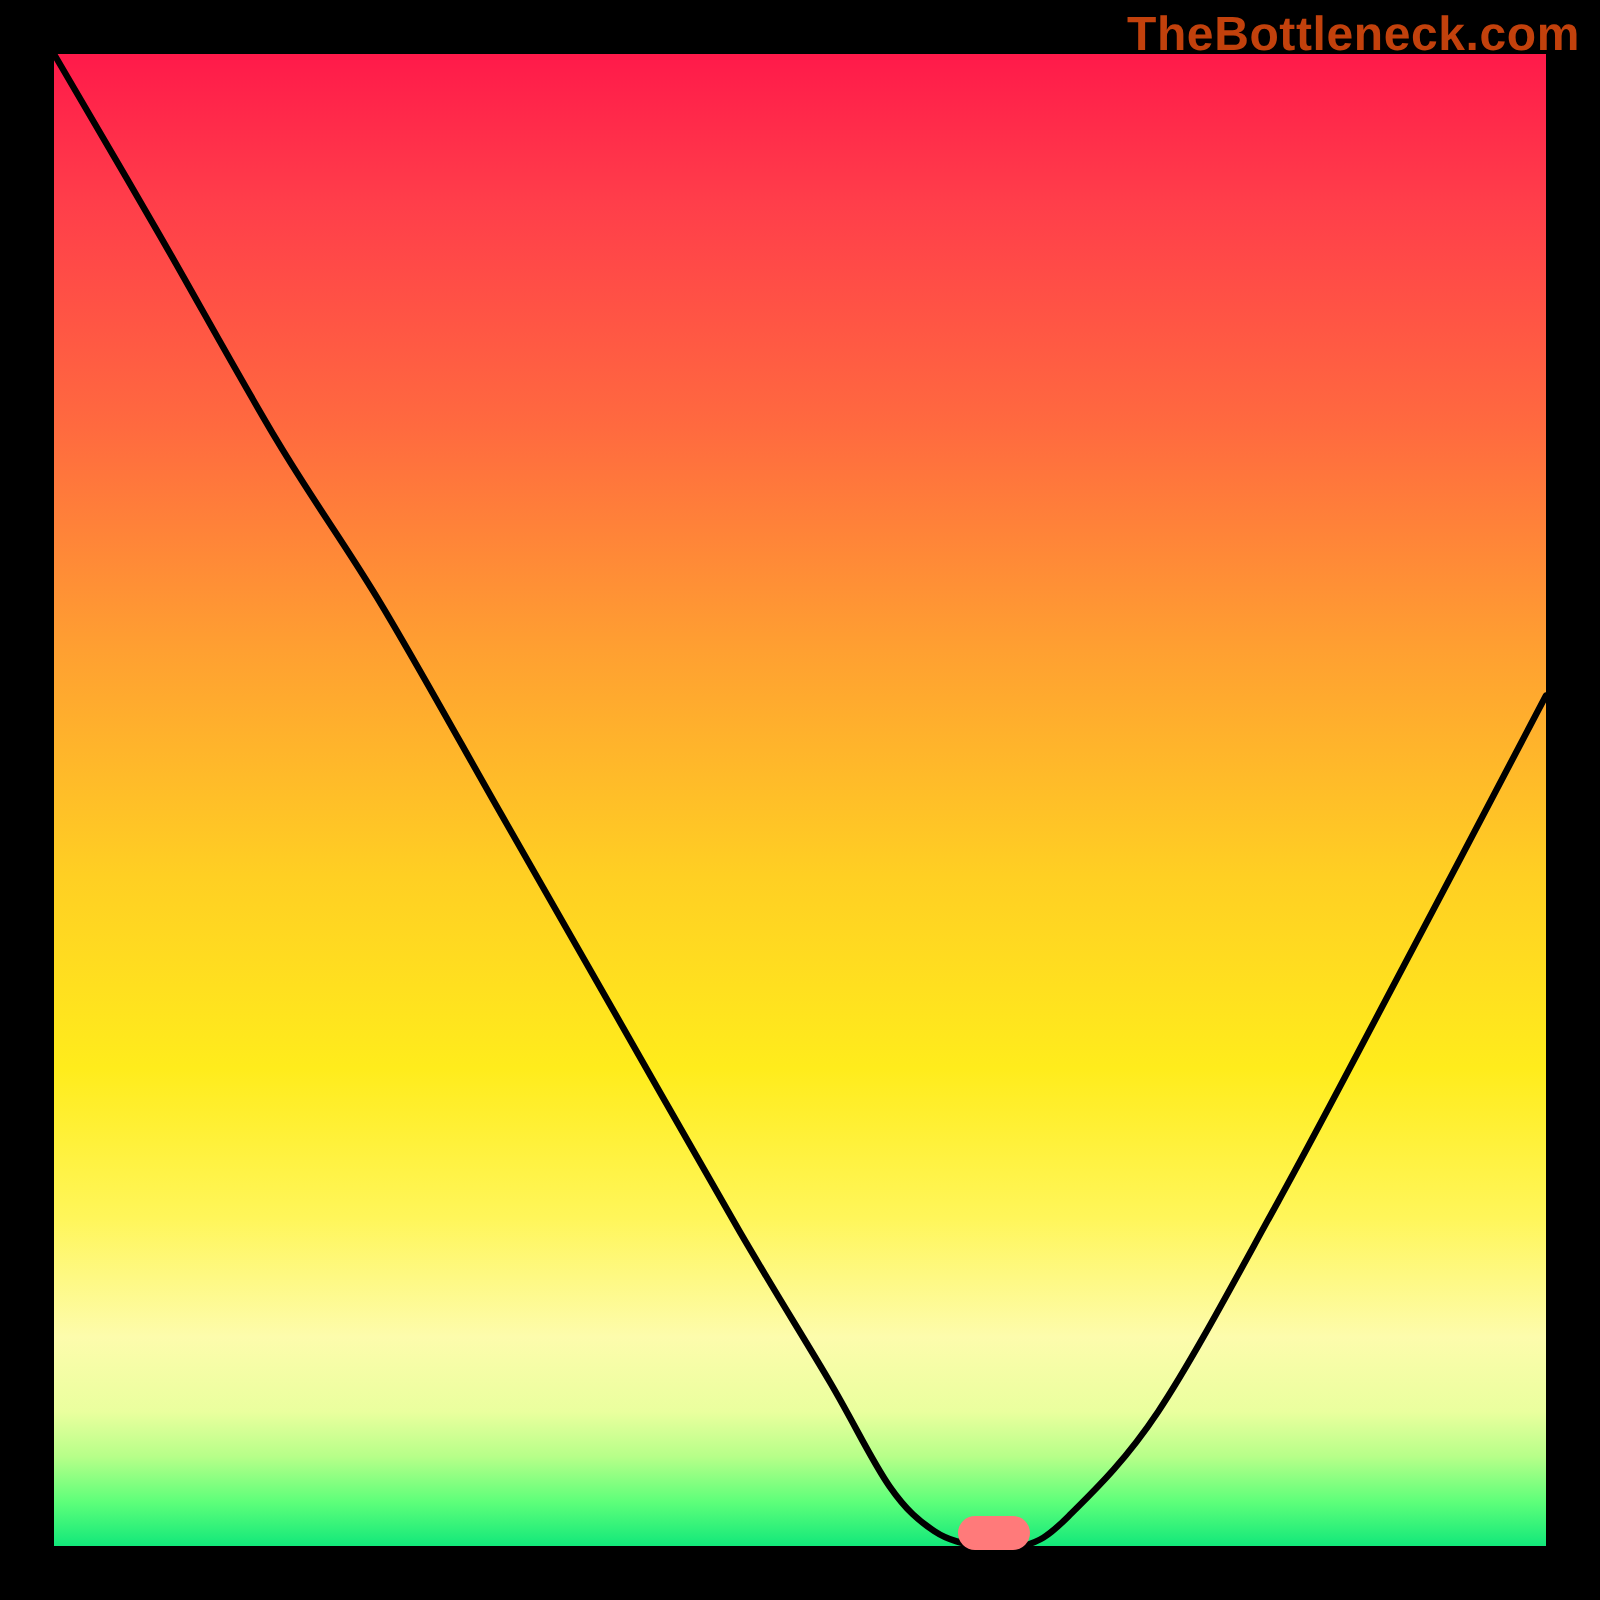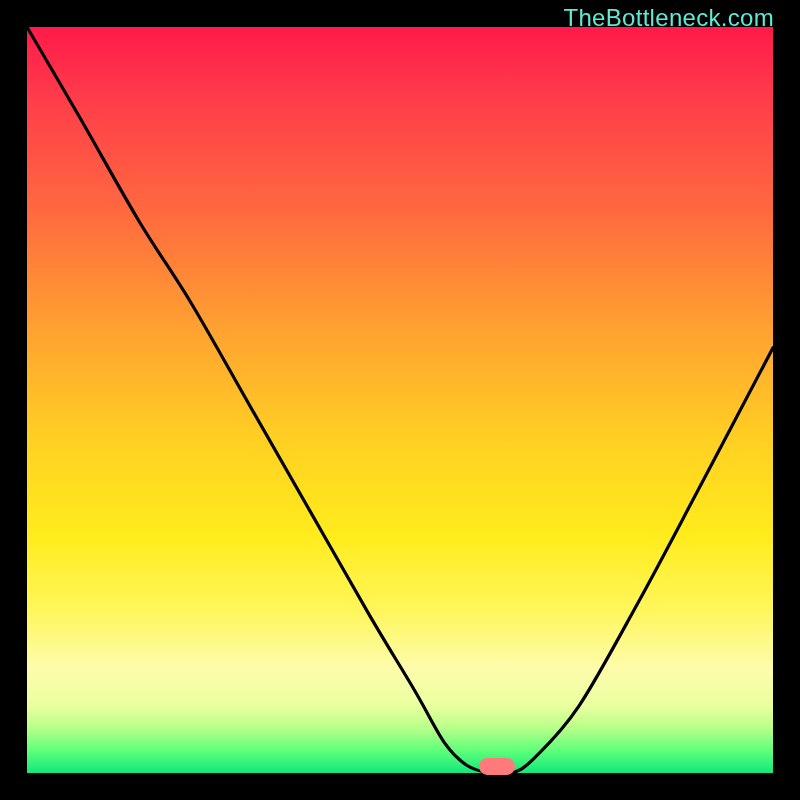--- a/index.html
+++ b/index.html
@@ -13,24 +13,24 @@
   }
   .frame {
     position: relative;
     width: 800px;
     height: 800px;
     background: #000;
   }
   .watermark {
     position: absolute;
     top: 4px;
-    right: 26px;
-    color: #5eead4;
+    right: 10px;
+    color: #c2410c;
     font-size: 24px;
-    font-weight: 400;
+    font-weight: 700;
     letter-spacing: 0.3px;
     z-index: 10;
   }
   .plot-area {
     position: absolute;
     left: 27px;
     top: 27px;
     width: 746px;
     height: 746px;
     

